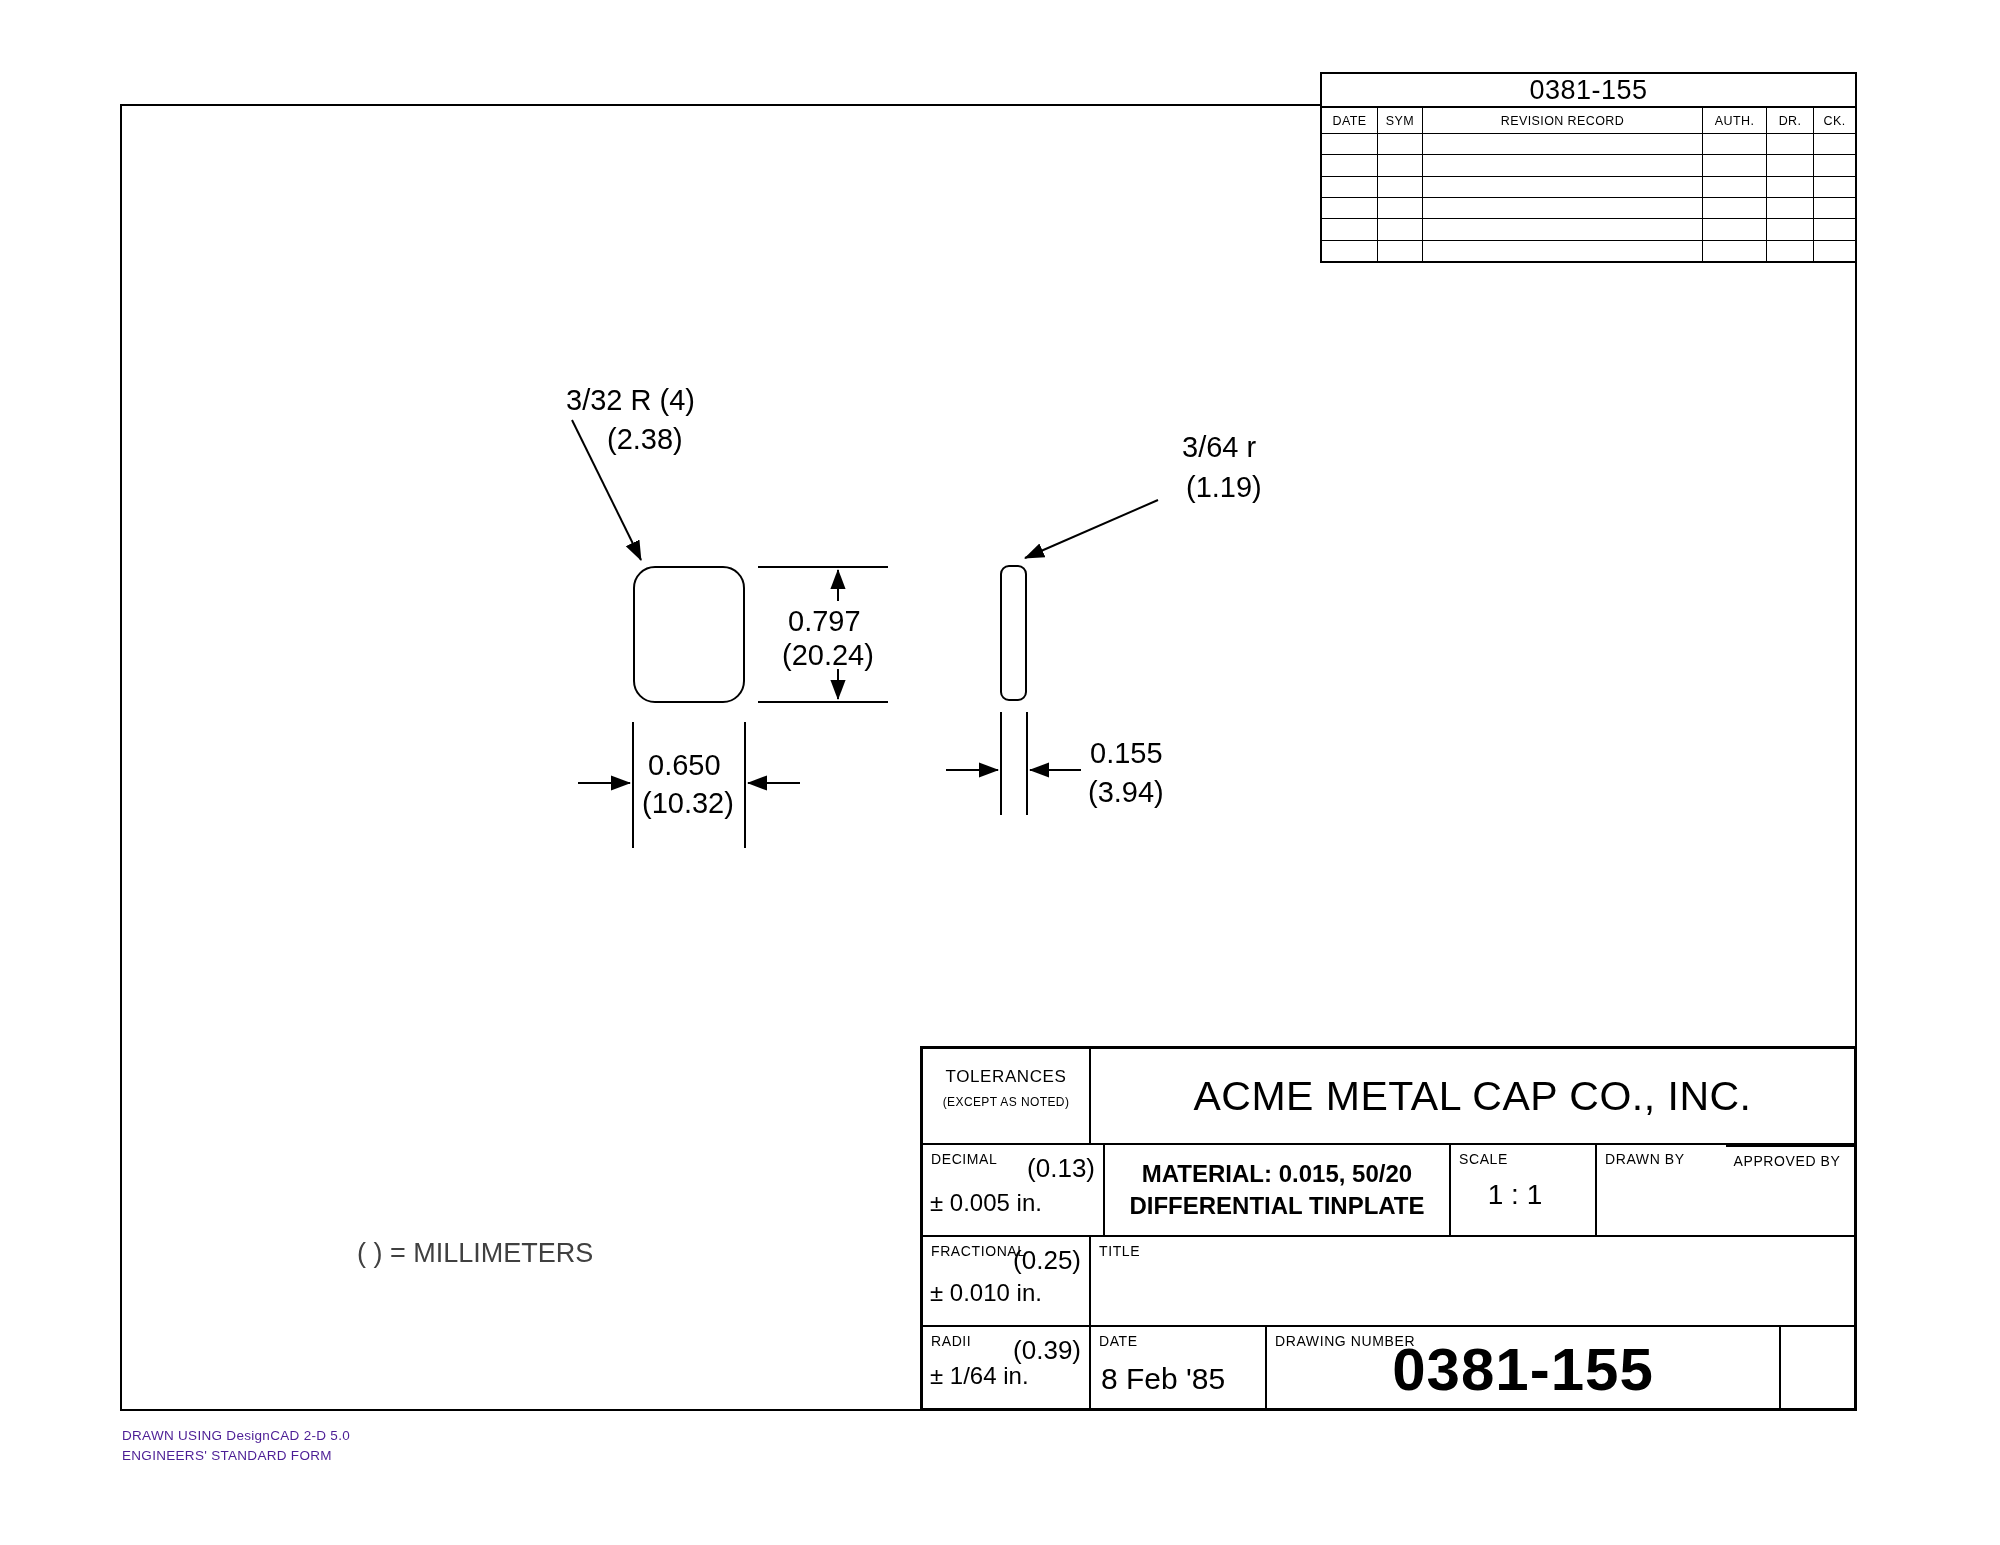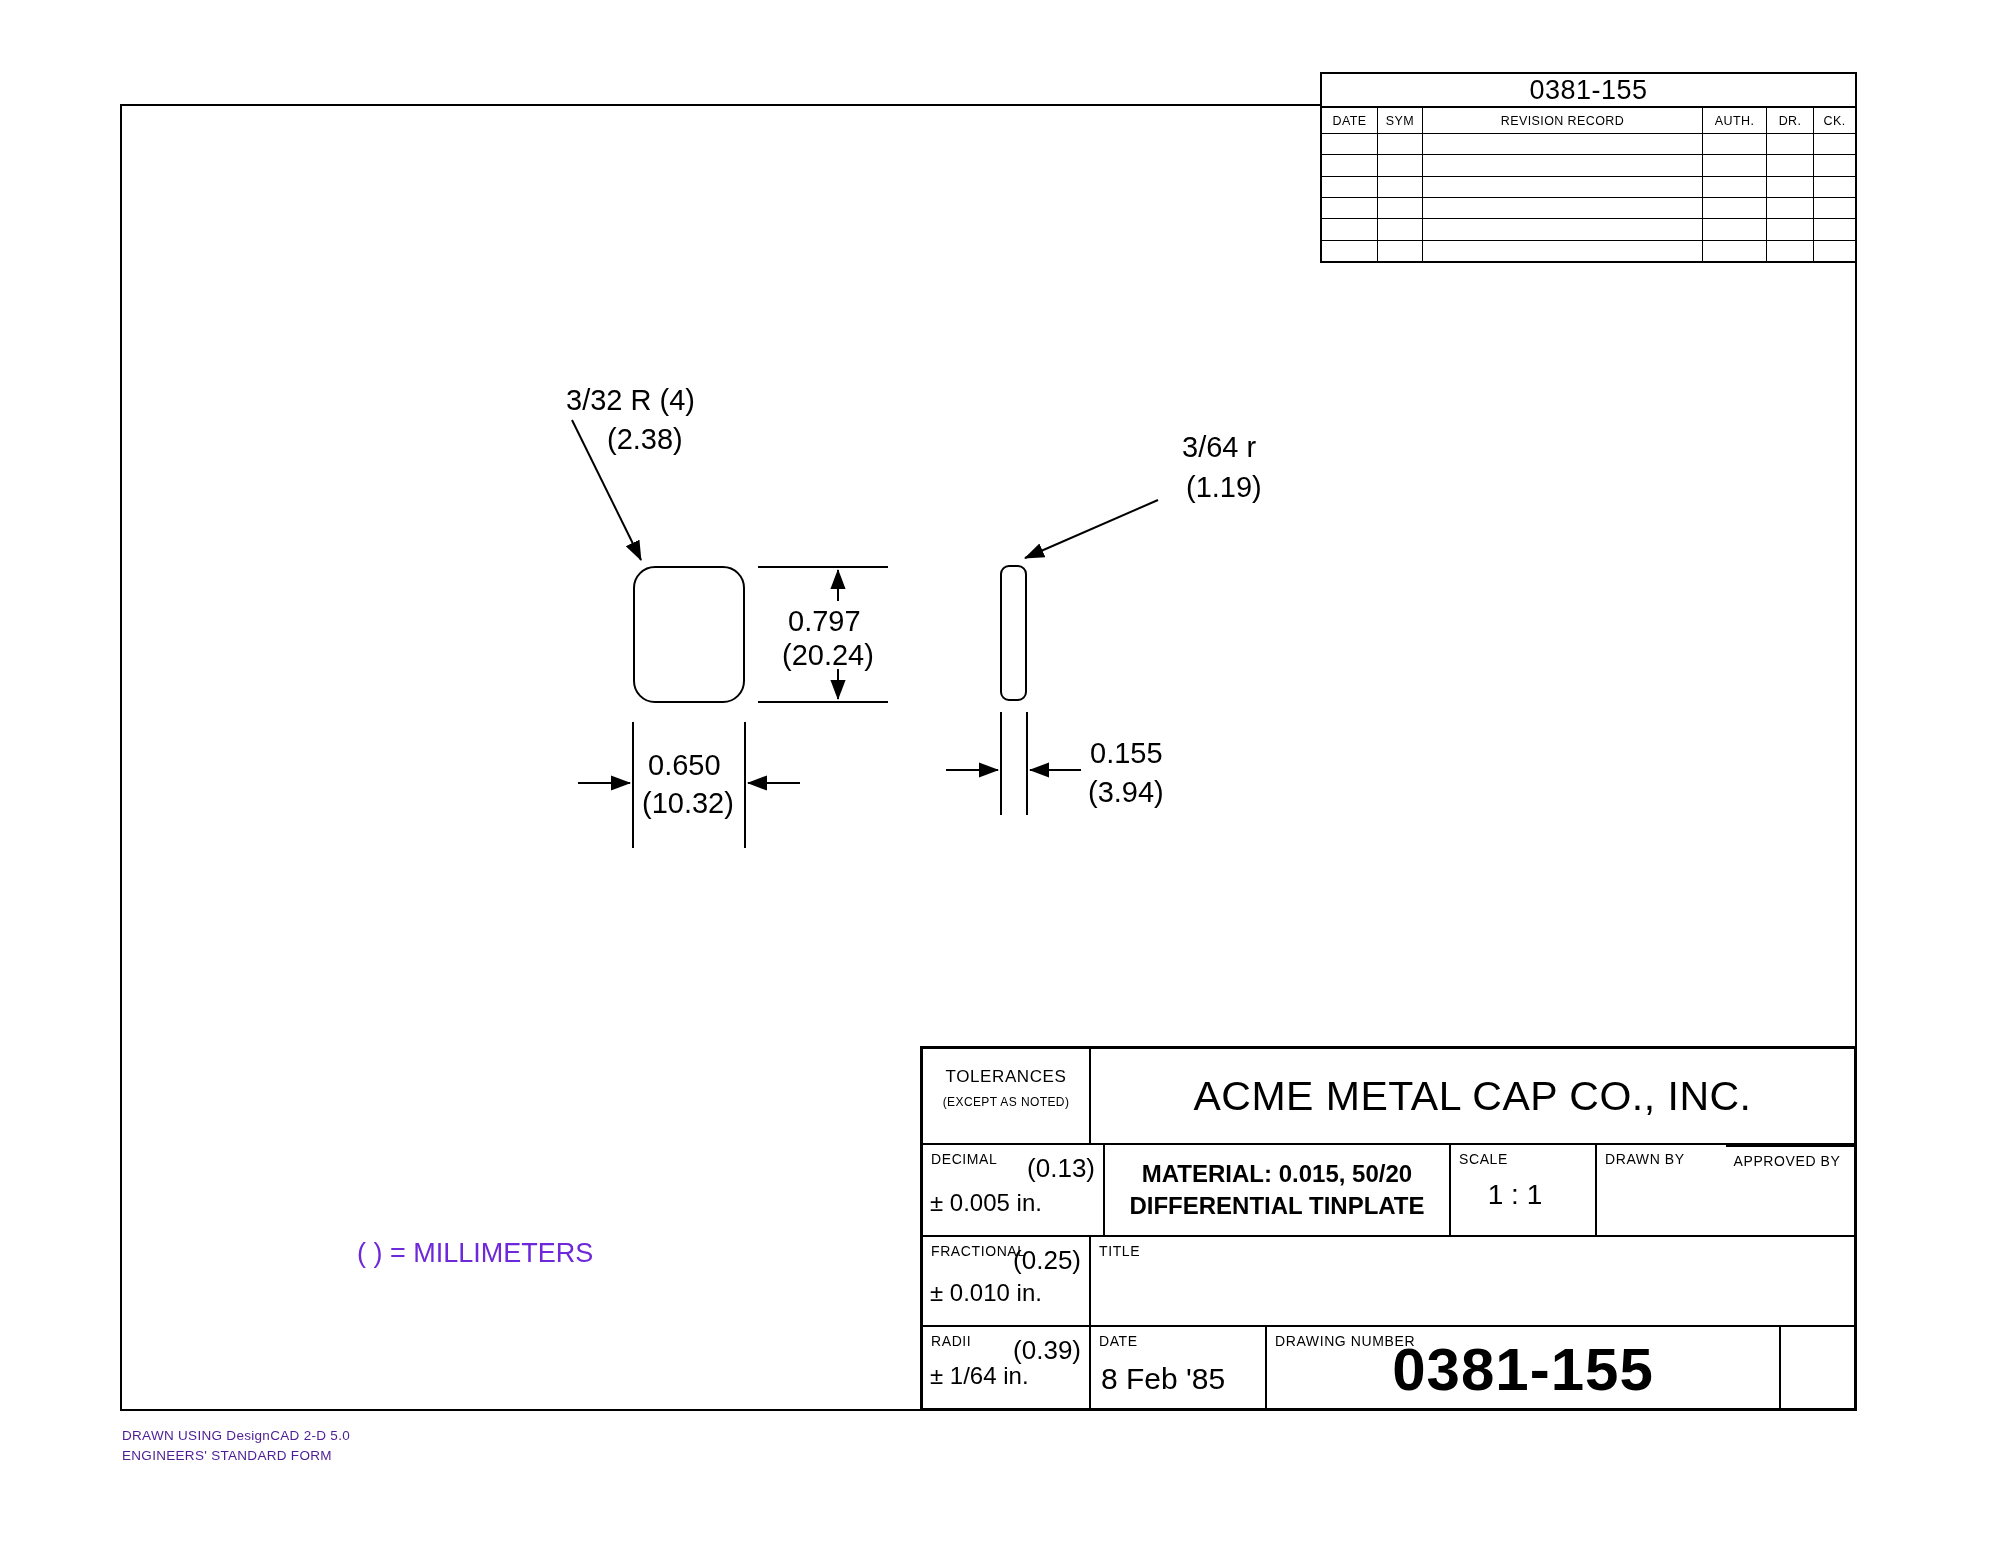--- a/index.html
+++ b/index.html
@@ -13,21 +13,21 @@
   
   .svg-layer { position:absolute; left:0; top:0; width:2000px; height:1545px; pointer-events:none; }
 
   
   .part { position:absolute; border:2.5px solid #000; background:#ffffff; }
   .part-front { left:633px; top:566px; width:112px; height:137px; border-radius:22px; }
   .part-side  { left:1000px; top:565px; width:27px;  height:136px; border-radius:9px; }
 
   
   .dim-text { position:absolute; font-size:29px; line-height:1.1; white-space:nowrap; color:#000; }
-  .note-text { position:absolute; font-size:27px; white-space:nowrap; color:#6d28d9; }
+  .note-text { position:absolute; font-size:27px; white-space:nowrap; color:#404040; }
 
   
   .rev-table { position:absolute; left:1320px; top:72px; width:537px; height:191px; border:2.5px solid #000; background:#fff; display:flex; flex-direction:column; z-index:5; }
   .rev-title { height:34px; border-bottom:2px solid #000; display:flex; align-items:center; justify-content:center; font-size:27px; letter-spacing:0.5px; }
   .rev-row { display:flex; width:100%; }
   .rev-row > div { height:100%; }
   .rev-row > div:nth-child(1){ width:55px; }
   .rev-row > div:nth-child(2){ width:45px; }
   .rev-row > div:nth-child(3){ width:280px; }
   .rev-row > div:nth-child(4){ width:64px; }

